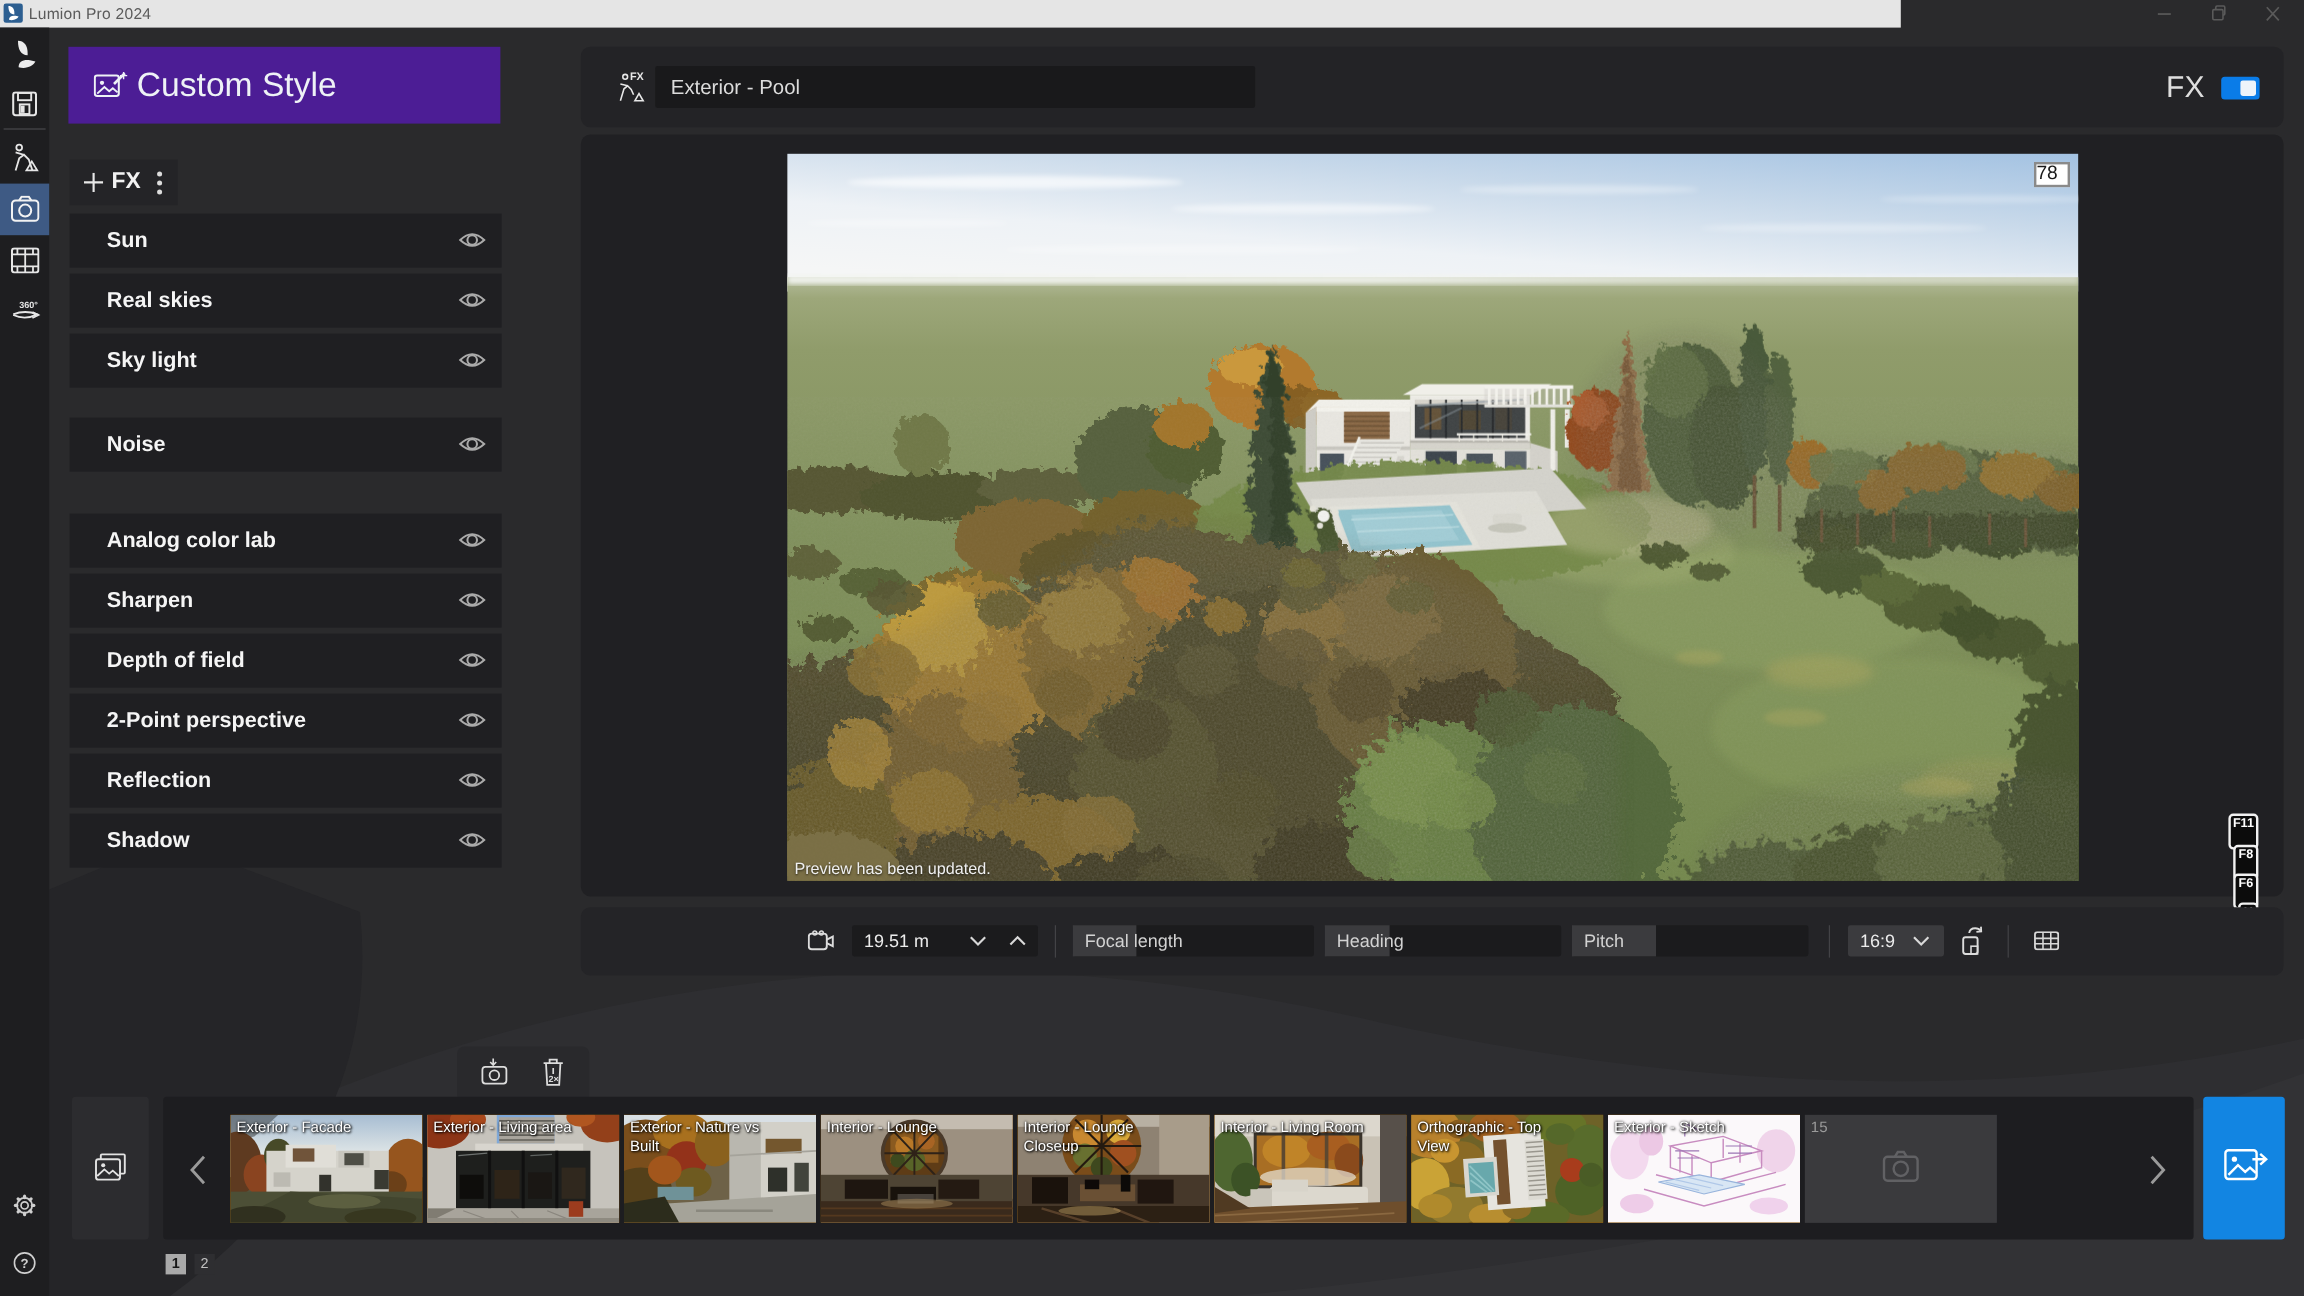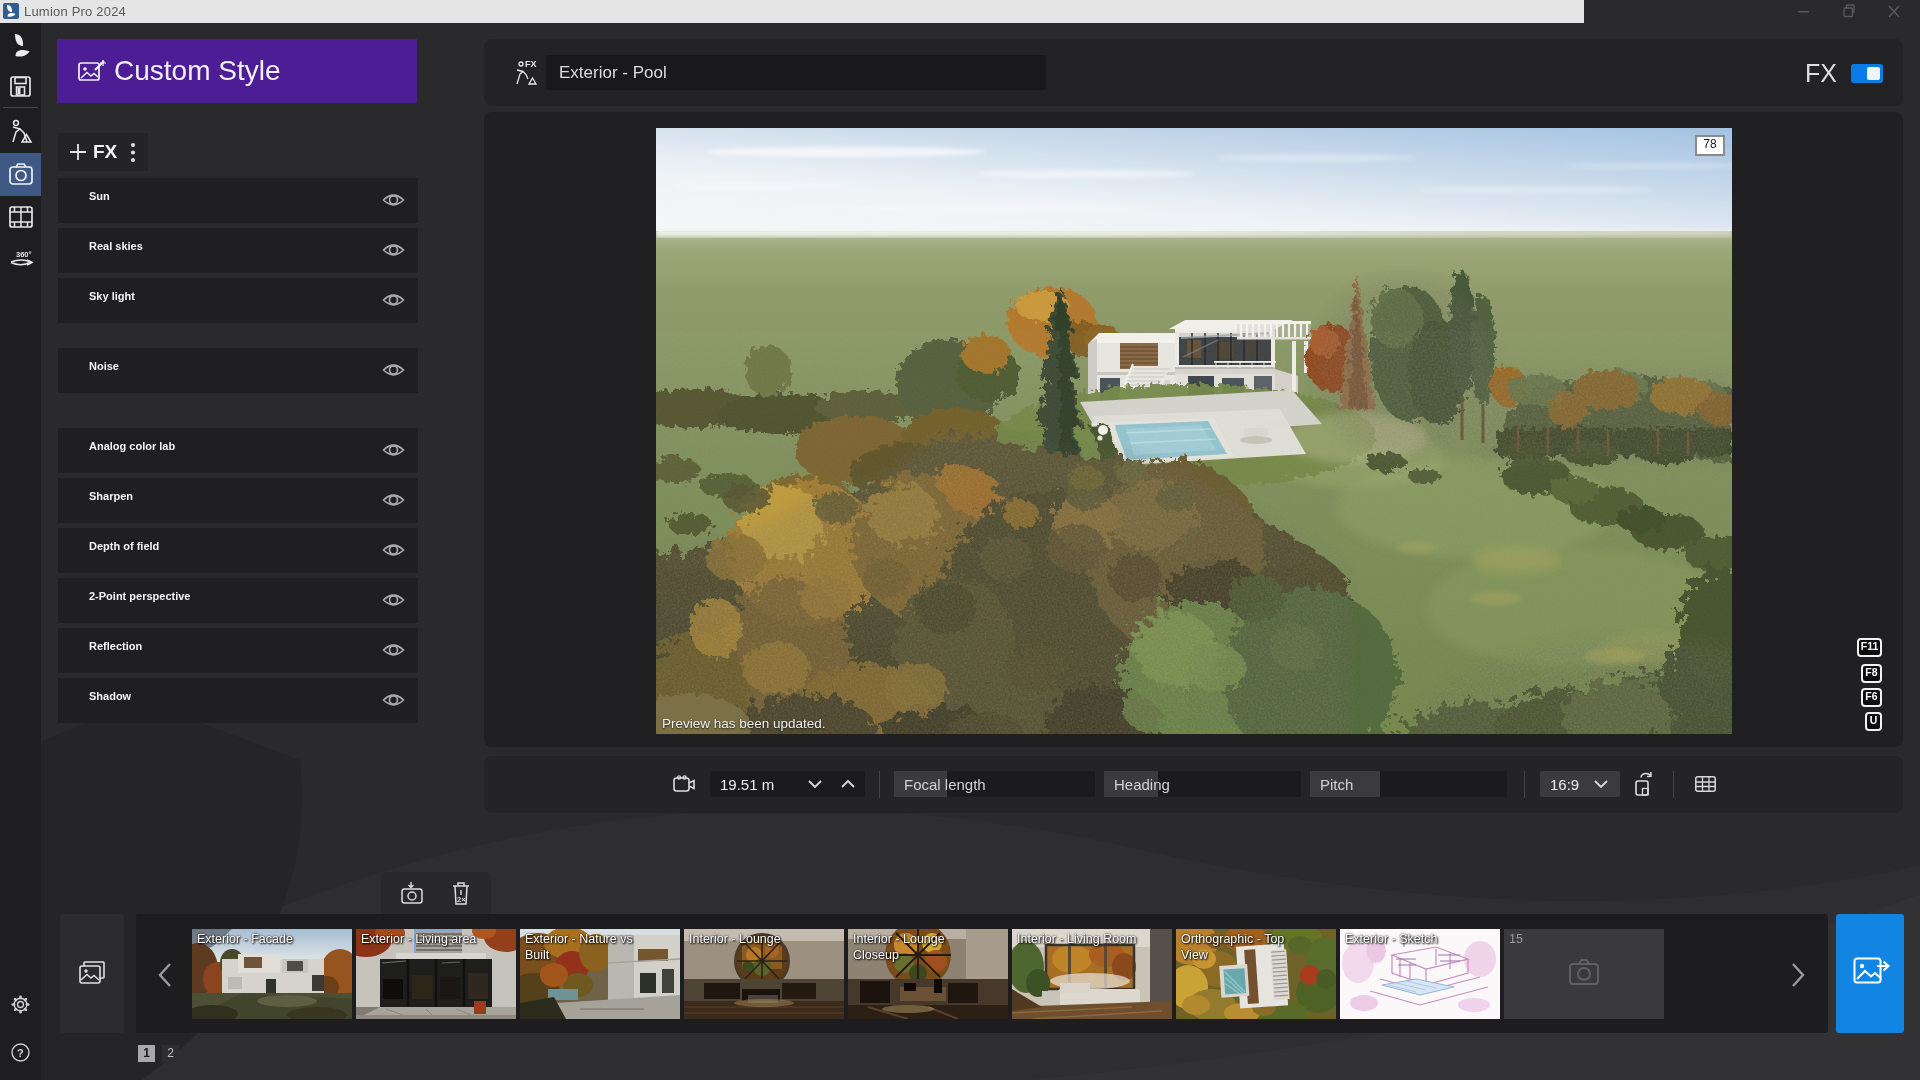--- a/index.html
+++ b/index.html
@@ -11,35 +11,35 @@
 #titletxt { left:24px; top:4px; font-size:13px; color:#5a5a5a; letter-spacing:0.2px; }
 #logo { left:3px; top:3px; width:16px; height:16px; background:#2d5f91; border-radius:2px; }
 
 #sidebar { left:0; top:23px; width:41px; height:1057px; background:#1e1e20; }
 #camactive { left:0; top:153px; width:41px; height:43px; background:#3e5a84; }
 .sep { left:3px; top:107px; width:35px; height:1px; background:#4a4a4c; }
 
 #csheader { left:57px; top:39px; width:360px; height:64px; background:#4c1d95; color:#eef2f6; }
 #cstext { left:57px; top:16px; font-size:28px; color:#eef2f6; }
 #fxblock { left:58px; top:133px; width:90px; height:38px; background:#242427; }
-.fxrow { left:58px; width:360px; height:45px; background:#1f1f22; color:#f5f5f5; font-size:11px; font-weight:700; }
+.fxrow { left:58px; width:360px; height:45px; background:#1f1f22; color:#f5f5f5; font-size:18px; font-weight:700; }
 .fxrow span { position:absolute; left:31px; top:12px; }
 .fxrow svg { position:absolute; right:13px; top:14px; }
 
 #fxbar { left:484px; top:39px; width:1419px; height:67px; background:#232326; border-radius:8px; }
 #nameinput { left:62px; top:16px; width:500px; height:35px; background:#19191b; color:#dcdcdc; font-size:17px; line-height:35px; padding-left:13px; border-radius:2px; }
 #fxlabel { right:66px; top:20px; font-size:25px; color:#dedede; }
 #fxtoggle { right:20px; top:25px; width:32px; height:19px; background:#0a7ce8; border-radius:3px; }
 #fxknob { right:3px; top:3px; width:13px; height:13px; background:#eef4fa; border-radius:2px; }
 
 #viewport { left:484px; top:112px; width:1419px; height:635px; background:#202023; border-radius:8px; }
 #scene { left:656px; top:128px; width:1076px; height:606px; }
 #preview-msg { left:662px; top:716px; font-size:13.5px; color:#f0f0f0; text-shadow:0 1px 2px rgba(0,0,0,.8); }
-#badge78 { left:1695px; top:135px; width:30px; height:21px; background:#ffffff; border:2px solid #8a8a8a; color:#1a1a1a; font-size:12px; text-align:center; line-height:13px; }
-.fkey { background:#0c0c0c; border:2px solid #f2f2f2; border-radius:4px; color:#fff; font-size:10.5px; font-weight:700; text-align:center; height:19px; line-height:13px; }
+#badge78 { left:1695px; top:135px; width:30px; height:21px; background:#ffffff; border:2px solid #8a8a8a; color:#1a1a1a; font-size:16px; line-height:13px; }
+.fkey { background:#0c0c0c; border:2px solid #f2f2f2; border-radius:4px; color:#fff; font-size:10.5px; font-weight:700; text-align:center; height:30px; line-height:13px;margin-top:40px; }
 
 #toolbar { left:484px; top:756px; width:1419px; height:57px; background:#242427; border-radius:8px;text-align:center; }
 .tbinput { position:absolute; top:15px; height:26px; background:#1b1b1d; border-radius:2px; }
 .tbchip { position:absolute; left:0; top:0; height:26px; background:#3b3b3e; }
 .tblabel { position:absolute; left:10px; top:5px; font-size:15px; color:#d2d2d2; }
 .tbsep { position:absolute; top:15px; width:1px; height:27px; background:#434346; }
 
 #popup2 { left:381px; top:872px; width:110px; height:42px; background:#29292c; border-radius:6px 6px 0 0; }
 #strip { left:136px; top:914px; width:1692px; height:119px; background:#1d1d20; border-radius:3px; }
 #photosbtn { left:60px; top:914px; width:64px; height:119px; background:#2c2c2f; border-radius:3px; }

